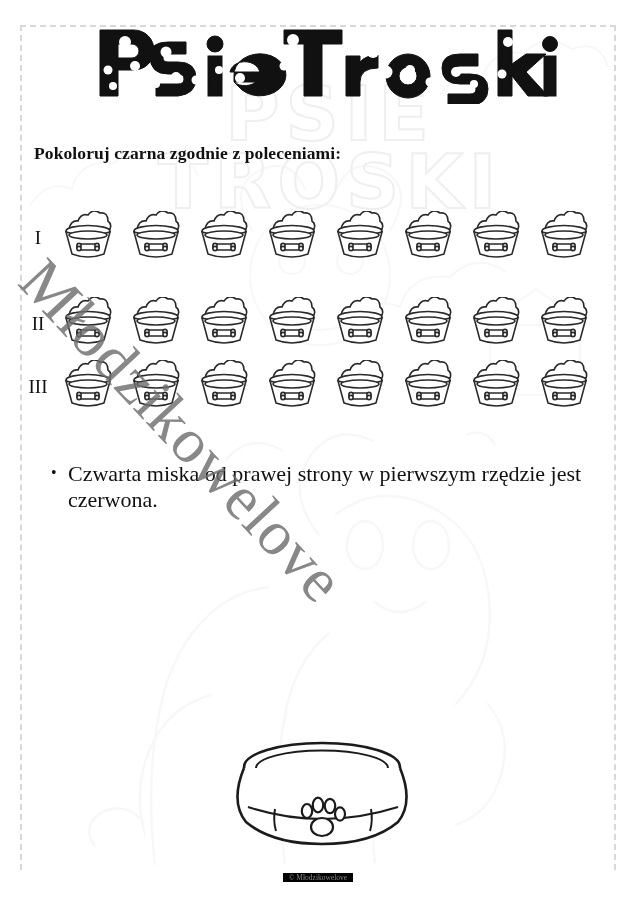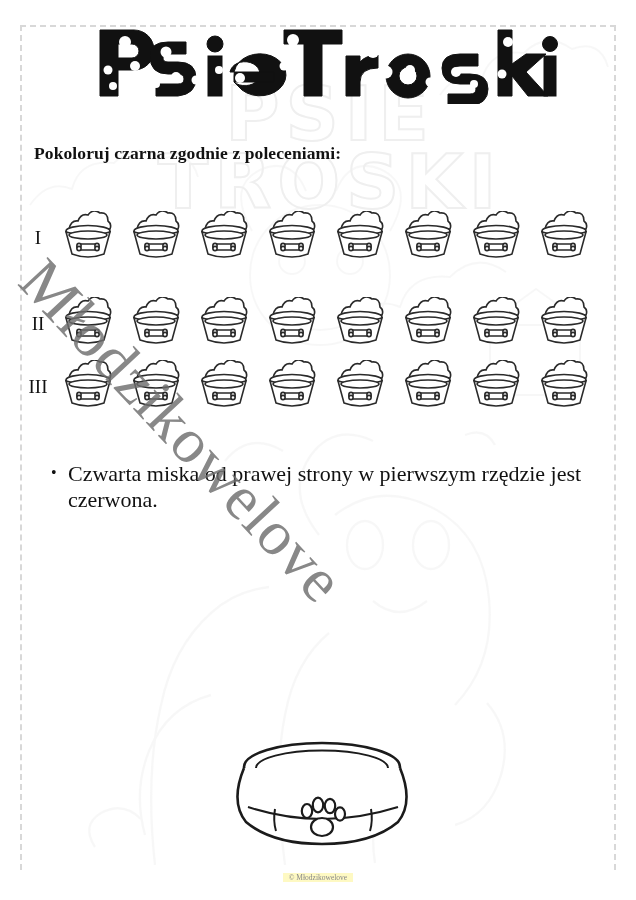--- a/index.html
+++ b/index.html
@@ -175,21 +175,21 @@
     position: absolute;
     left: 0; top: 872px;
     width: 636px;
     text-align: center;
     font-family: "Liberation Serif", serif;
     font-size: 7.5px;
     color: #888;
     background: #ffffff;
     padding: 1px 0;
   }
-  #footer span { background: #fef9c3; padding: 0 6px; }
+  #footer span { background: #000000; padding: 0 6px; }
 </style>
 </head>
 <body>
 
 <div id="page">
 
   <svg id="ghost-clouds" viewBox="0 0 596 400" fill="none" stroke="#f1f1f1" stroke-width="2">
     <path d="M10 180 q18 -26 42 -16 q8 -30 42 -26 q22 -22 48 -4 q28 -10 36 18"></path>
     <path d="M420 70 q18 -26 42 -16 q8 -30 42 -26 q22 -22 48 -4 q28 -10 36 18"></path>
     <path d="M330 300 q22 -30 50 -18 q10 -34 50 -30 q26 -26 56 -5"></path>

